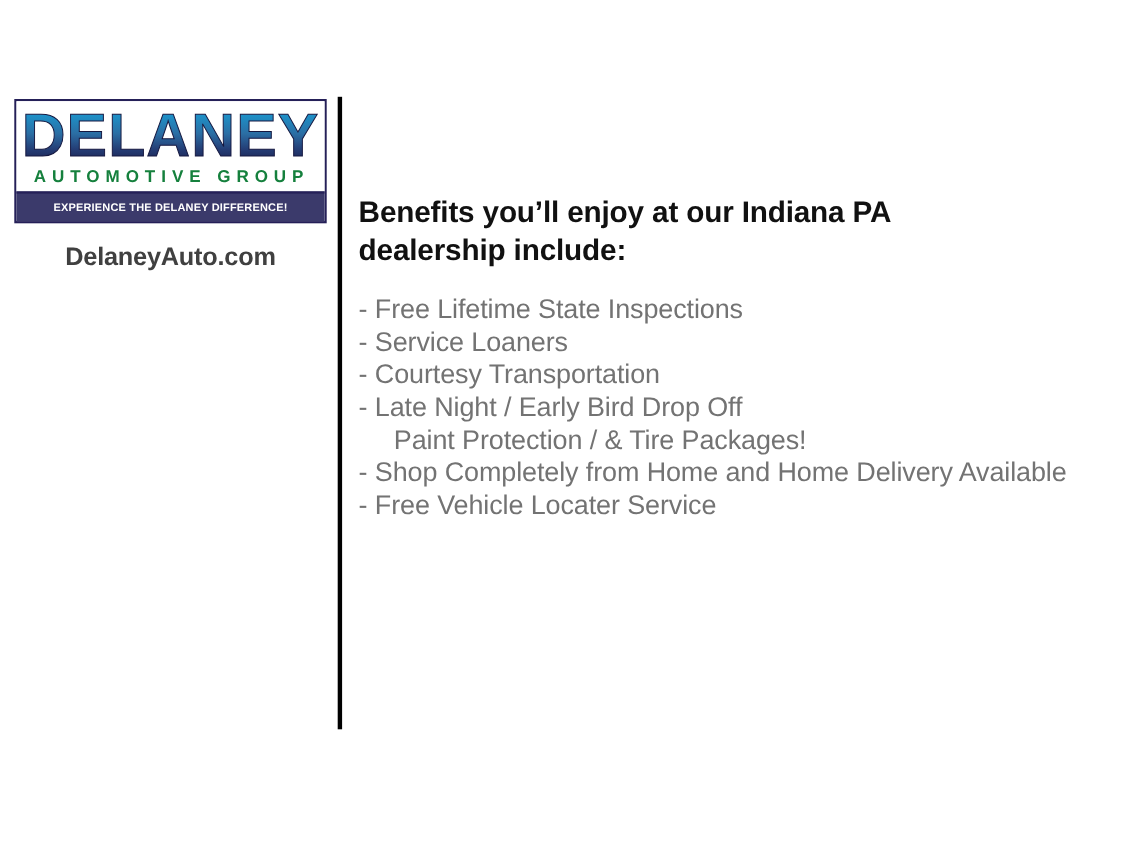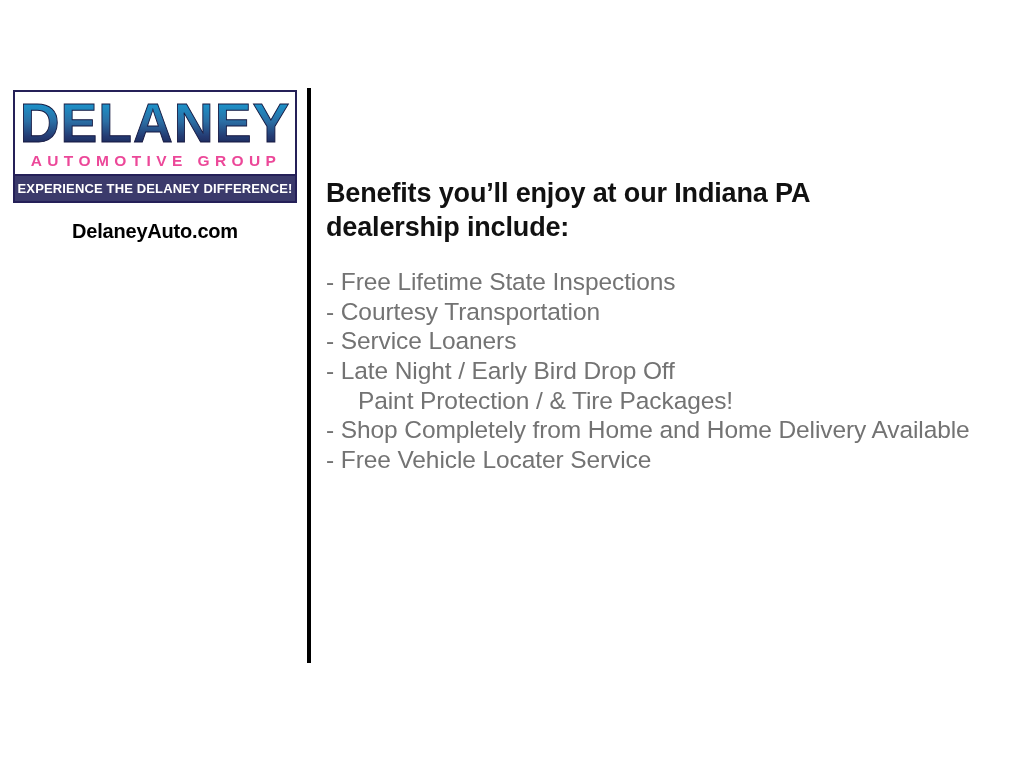--- a/index.html
+++ b/index.html
@@ -51,50 +51,50 @@
     width: 100%;
     height: 56px;
   }
 
   #logo-subtitle {
     text-align: center;
     font-family: "Liberation Sans", sans-serif;
     font-size: 15.5px;
     font-weight: 700;
     letter-spacing: 5.4px;
-    color: #ec4899;
+    color: #15803d;
     line-height: 1;
     padding: 2px 0 5px 2px;
     white-space: nowrap;
   }
 
   #logo-banner {
     background: #3b3a6b;
     border-top: 2px solid #252058;
     text-align: center;
     padding: 3px 0 4px 0;
   }
 
   #logo-banner-text {
     font-family: "Liberation Sans", sans-serif;
-    font-size: 13px;
+    font-size: 10px;
     font-weight: 700;
     letter-spacing: 0.15px;
     color: #ffffff;
     line-height: 1;
     white-space: nowrap;
   }
 
   #website-url {
     margin-top: 17px;
     text-align: center;
     font-family: "Liberation Sans", sans-serif;
-    font-size: 20px;
+    font-size: 23px;
     font-weight: 700;
-    color: #000000;
+    color: #404040;
     letter-spacing: -0.2px;
     white-space: nowrap;
   }
 
   
   #vertical-divider {
     position: absolute;
     left: 307px;
     top: 88px;
     width: 4px;
@@ -176,22 +176,22 @@
     <div id="website-url">DelaneyAuto.com</div>
   </div>
 
   <div id="vertical-divider"></div>
 
   <div id="content-column">
     <h1 id="benefits-heading">Benefits you’ll enjoy at our Indiana PA dealership include:</h1>
 
     <ul id="benefits-list">
         <li>- Free Lifetime State Inspections</li>
+        <li>- Service Loaners</li>
         <li>- Courtesy Transportation</li>
-        <li>- Service Loaners</li>
         <li>- Late Night / Early Bird Drop Off</li>
         <li class="continuation">Paint Protection / &amp; Tire Packages!</li>
         <li>- Shop Completely from Home and Home Delivery Available</li>
         <li>- Free Vehicle Locater Service</li>
       </ul>
   </div>
 
 </div>
 
 </body></html>

